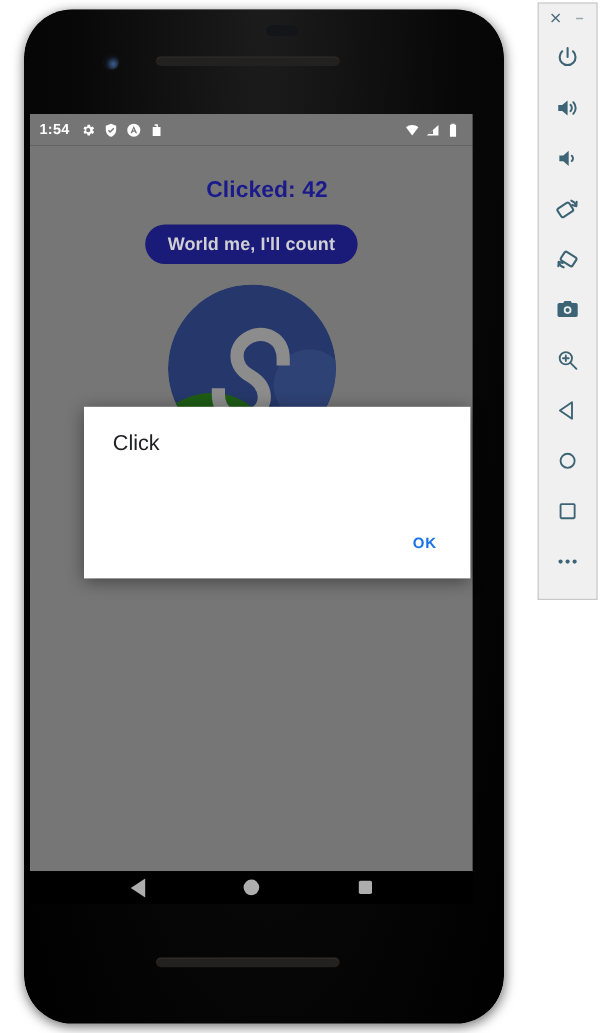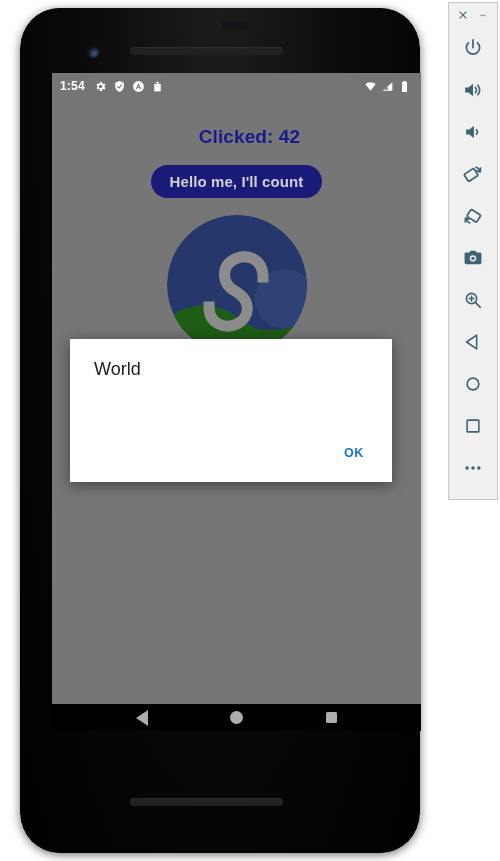--- a/index.html
+++ b/index.html
@@ -79,26 +79,25 @@
     height: 8px;
     border-radius: 4px;
     background: #23211f;
     box-shadow: inset 0 1px 1px rgba(255,255,255,0.07);
   }
 
   
   #screen {
     position: absolute;
     left: 25px;
-    top: 73px;
+    top: 95px;
     width: 369px;
     height: 658px;
     background: #000;
     overflow: hidden;
-    margin-left: 27px;
   }
 
   
   #status-bar {
     position: relative;
     height: 26px;
     background: #757575;
     display: flex;
     align-items: center;
     padding: 0 8px;
@@ -356,21 +355,21 @@
           <path d="M9.5 2h5v1.8h2.2v18.2H7.3V3.8h2.2V2z"></path>
         </svg>
       </span>
     </span>
   </div>
 
   <div id="app-body">
     <div id="clicked-label">Clicked: 42</div>
 
     <div id="count-button-wrap">
-      <button id="count-button">Hello me, I'll count</button>
+      <button id="count-button">World me, I'll count</button>
     </div>
 
     <div id="logo-wrap">
       <svg id="app-logo" viewBox="0 0 140 140">
         <defs>
           <clipPath id="logoClip">
               <circle cx="70" cy="70" r="70"></circle>
             </clipPath>
         </defs>
         <g clip-path="url(#logoClip)">
@@ -390,21 +389,21 @@
     <span class="nav-btn">
       <span id="nav-home-circ"></span>
     </span>
     <span class="nav-btn">
       <span id="nav-recent-sq"></span>
     </span>
   </div>
 </div>
 
 <div id="alert-dialog">
-  <h2 id="alert-title">World</h2>
+  <h2 id="alert-title">Click</h2>
   <div id="alert-actions">
     <button id="alert-ok-button">OK</button>
   </div>
 </div>
 
 <div id="emulator-toolbar">
 
   <div id="toolbar-window-controls">
     <span class="win-ctrl">
       <svg viewBox="0 0 12 12" width="10" height="10" stroke="#4a6a7a" stroke-width="1.4" fill="none">

